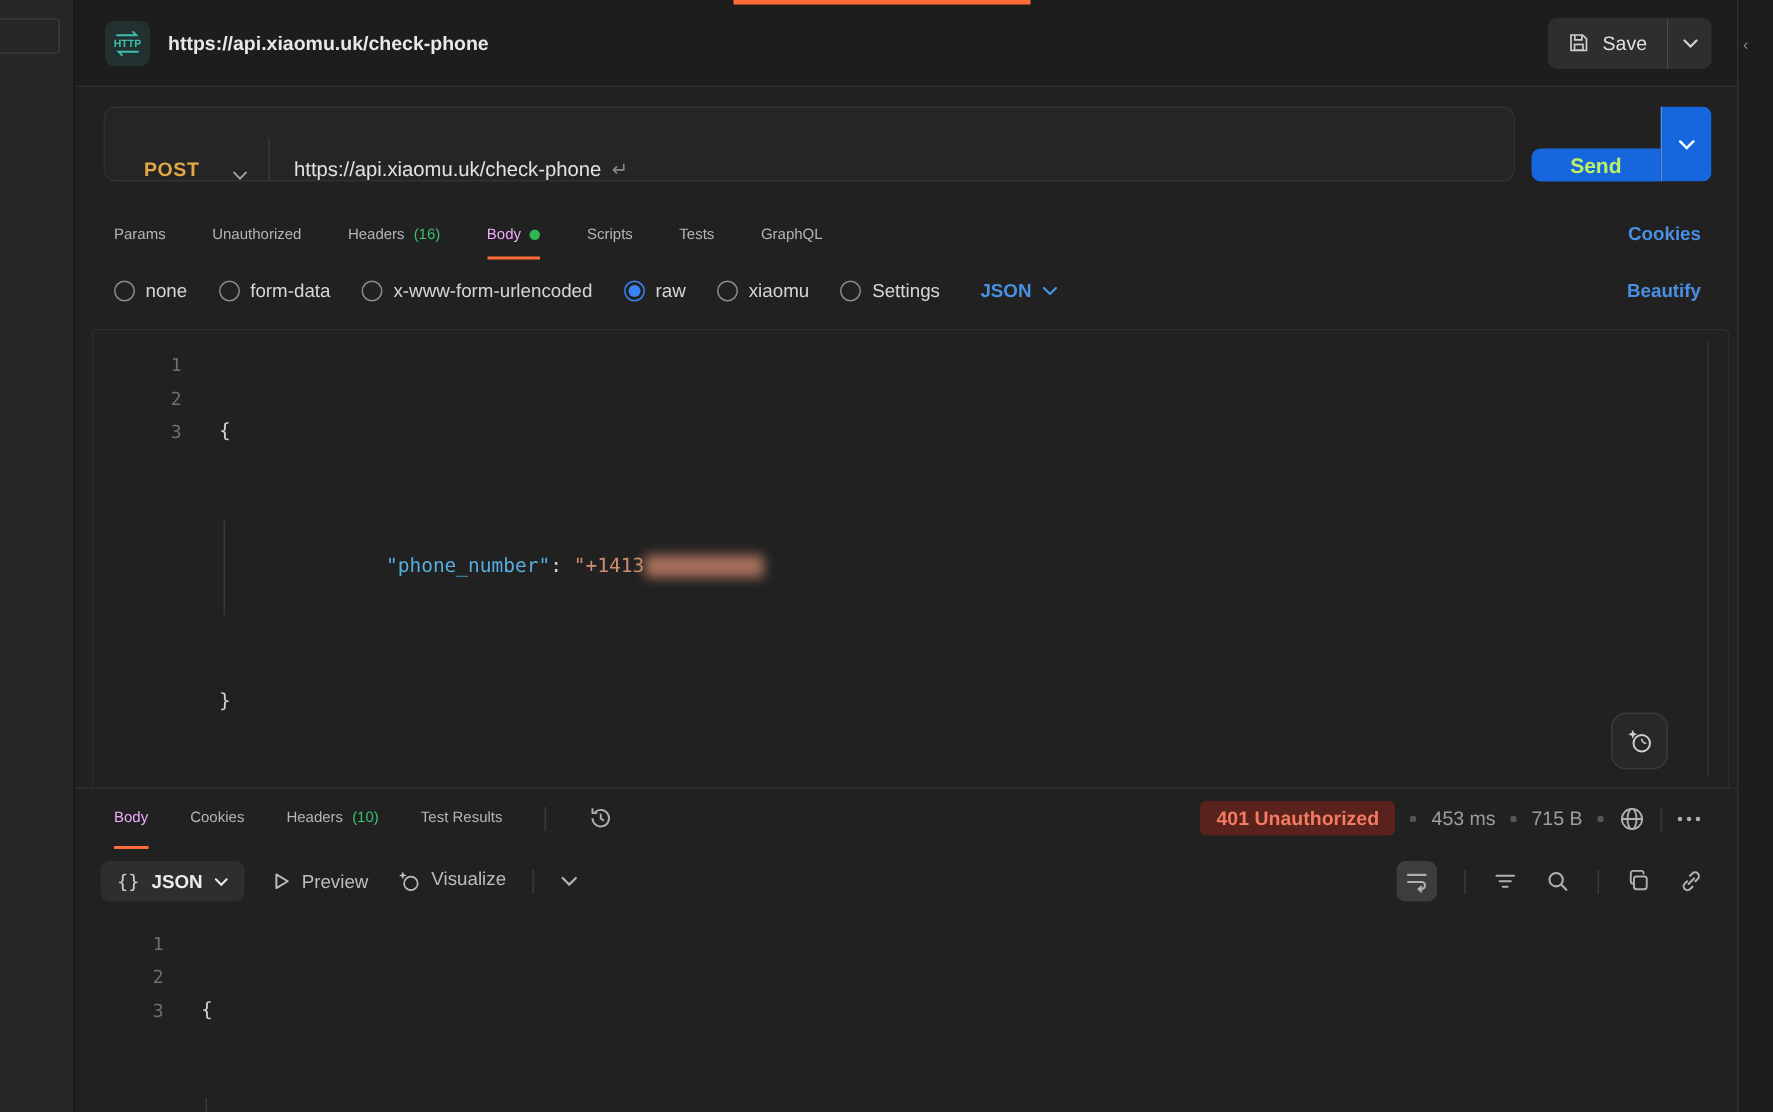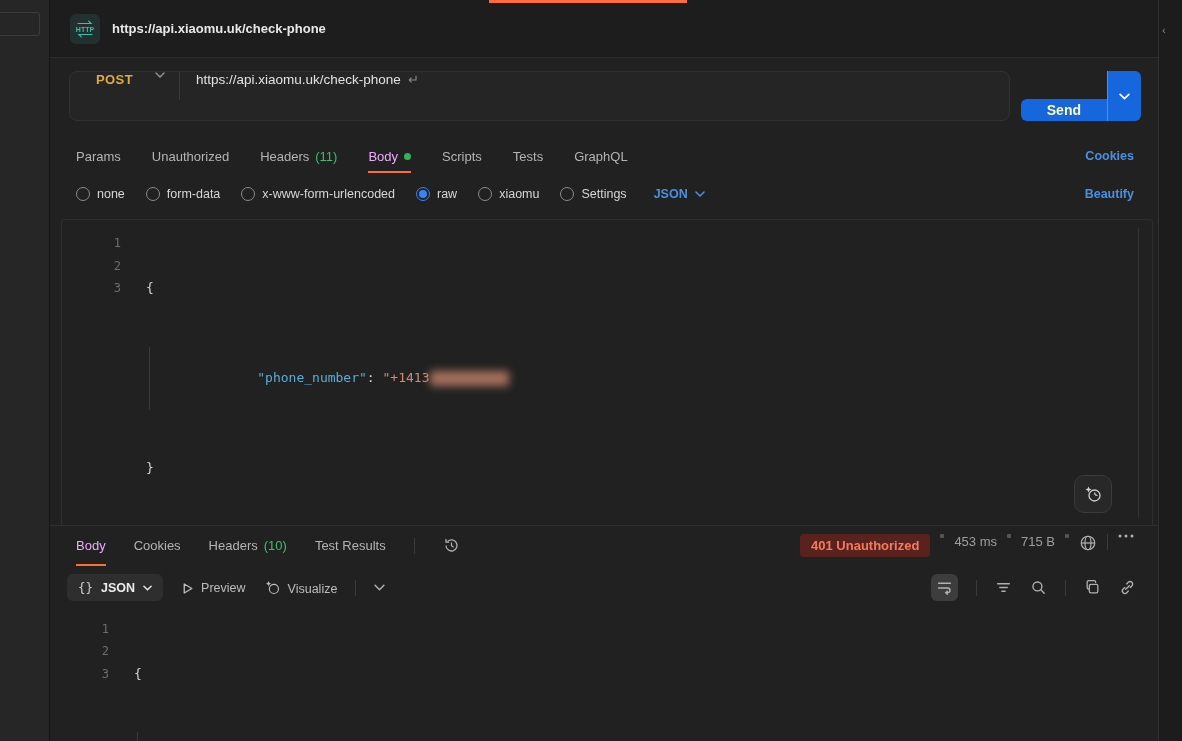--- a/index.html
+++ b/index.html
@@ -29,35 +29,35 @@
   .header-spacer { flex:1; }
   .save-split { display:flex; align-items:stretch; height:34px; }
   .save-main { display:flex; align-items:center; gap:8px; background:#2e2e2e; color:#e0e0e0;
     padding:0 13px; border-radius:6px 0 0 6px; font-size:13px; }
   .save-caret { width:30px; background:#2e2e2e; border-left:1px solid #474747; border-radius:0 6px 6px 0;
     display:flex; align-items:center; justify-content:center; color:#cfcfcf; }
 
   
   .request-row { flex:none; padding:13px 17px 18px 19px; display:flex; gap:11px; }
   .request-bar { flex:1; height:50px; border:1px solid #313131; background:#252525; border-radius:8px;
-    display:flex; align-items:flex-start; min-width:0; }
+    display:flex; align-items:flex-end; min-width:0; }
   .method-label { padding:0 22px 0 26px; font-weight:bold; letter-spacing:.4px; color:#e0a943; font-size:13px; }
   .method-caret { color:#9a9a9a; margin-right:14px; }
   .bar-divider { width:1px; height:28px; background:#3a3a3a; margin-right:16px; }
   .url-text { color:#e2e2e2; font-size:13.5px; white-space:nowrap; overflow:hidden; }
   .enter-hint { color:#8a8a8a; margin-left:7px; font-size:13px; }
   .send-split { display:flex; align-items:stretch; height:50px; flex:none; }
-  .send-main { background:#1666dd; color:#fef9c3; font-weight:bold; font-size:14px; display:flex;
+  .send-main { background:#1666dd; color:#bef264; font-weight:bold; font-size:14px; display:flex;
     align-items:center; padding:0 26px; border-radius:6px 0 0 6px;margin-top:28px; }
   .send-caret { width:34px; background:#1666dd; border-left:1px solid rgba(255,255,255,.28);
     border-radius:0 6px 6px 0; display:flex; align-items:center; justify-content:center; color:#fff; }
 
   
   .req-tabs { flex:none; height:34px; display:flex; align-items:center; padding:0 24px 0 26px; gap:31px; }
-  .tab { color:#b4b4b4; font-size:13px; position:relative; height:100%; display:flex; align-items:center; gap:6px; }
+  .tab { color:#b4b4b4; font-size:10px; position:relative; height:100%; display:flex; align-items:center; gap:6px; }
   .tab .count { color:#3bbe70; }
   .tab.active { color:#f0abfc; }
   .tab.active::after { content:""; position:absolute; left:0; right:0; bottom:0; height:2px; background:#ff6c37; }
   .tab .body-dot { width:7px; height:7px; border-radius:50%; background:#30b455; }
   .tabs-spacer { flex:1; }
   .link-blue { color:#4a90e2; font-weight:bold; font-size:12.5px; }
 
   
   .mode-row { flex:none; height:42px; display:flex; align-items:center; padding:0 24px 0 26px; gap:21px; }
   .mode { display:flex; align-items:center; gap:7px; color:#d6d6d6; font-size:12.5px; }
@@ -80,32 +80,32 @@
 
   .req-editor { flex:1; margin:4px 5px 0 11px; border:1px solid #2e2e2e; border-bottom:none;
     border-radius:4px 4px 0 0; position:relative; padding-top:12px; }
   .postbot-btn { position:absolute; right:40px; bottom:12px; width:38px; height:38px; border-radius:10px;
     background:#282828; border:1px solid #3a3a3a; display:flex; align-items:center; justify-content:center; color:#cfcfcf; }
   .editor-scrollbar { position:absolute; right:13px; top:8px; bottom:8px; width:1px; background:#323232; }
 
   
   .response { flex:none; height:236px; border-top:1px solid #2e2e2e; display:flex; flex-direction:column; }
   .resp-tabs { flex:none; height:40px; display:flex; align-items:center; padding:0 24px 0 26px; gap:28px; }
-  .resp-right { display:flex; align-items:flex-start; gap:10px; margin-left:auto; }
+  .resp-right { display:flex; align-items:center; gap:10px; margin-left:auto; }
   .status-badge { background:#5a221c; color:#f37b62; font-weight:bold; font-size:13px;
     padding:4px 11px; border-radius:4px; }
   .sep-dot { width:4px; height:4px; border-radius:1px; background:#555; }
   .metric { color:#9e9e9e; font-size:13px; }
   .vdiv { width:1px; height:16px; background:#3a3a3a; }
   .icon-btn { color:#b0b0b0; display:flex; align-items:center; justify-content:center; }
   .resp-toolbar { flex:none; height:44px; display:flex; align-items:center; padding:0 22px 0 17px; gap:18px; }
   .json-pill { display:flex; align-items:center; gap:8px; background:#2e2e2e; border-radius:6px;
     padding:6px 11px; color:#ececec; font-size:12.5px; font-weight:bold; }
   .json-pill .braces { color:#cfcfcf; font-family:"DejaVu Sans Mono", monospace; font-weight:normal; }
-  .tool-item { display:flex; align-items:flex-end; gap:7px; color:#bdbdbd; font-size:12.5px; }
+  .tool-item { display:flex; align-items:flex-start; gap:7px; color:#bdbdbd; font-size:12.5px; }
   .toolbar-spacer { flex:1; }
   .icon-btn.active { background:#3d3d3d; border-radius:6px; padding:5px; }
   .resp-editor { flex:1; padding-top:8px; }
 </style>
 </head>
 <body>
 
 <div class="left-rail">
   <div class="rail-box"></div>
 </div>
@@ -116,20 +116,39 @@
     <div class="tab-active-strip"></div>
     <div class="method-chip">
       <svg width="24" height="24" viewBox="0 0 24 24">
         <path d="M5 6.5h13l-2.3-2.3" stroke="#3ebfae" stroke-width="1.2" fill="none" stroke-linecap="round"></path>
         <path d="M19 17.5H6l2.3 2.3" stroke="#3ebfae" stroke-width="1.2" fill="none" stroke-linecap="round"></path>
         <text x="12" y="14.5" font-size="7" font-weight="bold" fill="#3ebfae" text-anchor="middle" font-family="Liberation Sans, sans-serif">HTTP</text>
       </svg>
     </div>
     <div class="req-title">https://api.xiaomu.uk/check-phone</div>
     <div class="header-spacer"></div>
+    <div class="save-split">
+      <div class="save-main">
+        <span>
+          <svg width="15" height="15" viewBox="0 0 16 16" fill="none" stroke="#d0d0d0" stroke-width="1.2">
+            <path d="M2.5 2.5h8.2l2.8 2.8v8.2h-11z"></path>
+            <path d="M5.2 2.7v3.3h5v-3.3"></path>
+              <rect x="5" y="9.2" width="6" height="4.1"></rect>
+          </svg>
+        </span>
+        <span>Save</span>
+      </div>
+      <div class="save-caret">
+        <span>
+          <svg width="10" height="6" viewBox="0 0 10 6">
+              <path d="M1 1l4 4 4-4" stroke="currentColor" stroke-width="1.5" fill="none" stroke-linecap="round"></path>
+            </svg>
+        </span>
+      </div>
+    </div>
   </div>
 
   <div class="request-row">
     <div class="request-bar">
       <span class="method-label">POST</span>
       <span class="method-caret">
         <svg width="10" height="6" viewBox="0 0 10 6">
             <path d="M1 1l4 4 4-4" stroke="currentColor" stroke-width="1.3" fill="none" stroke-linecap="round"></path>
           </svg>
       </span>
@@ -151,21 +170,21 @@
 
   <div class="req-tabs">
     <div class="tab">
         <span>Params</span>
       </div>
     <div class="tab">
         <span>Unauthorized</span>
       </div>
     <div class="tab">
       <span>Headers</span>
-      <span class="count">(11)</span>
+      <span class="count">(16)</span>
     </div>
     <div class="tab active">
       <span>Body</span>
       <span class="body-dot"></span>
     </div>
     <div class="tab">
         <span>Scripts</span>
       </div>
     <div class="tab">
         <span>Tests</span>

